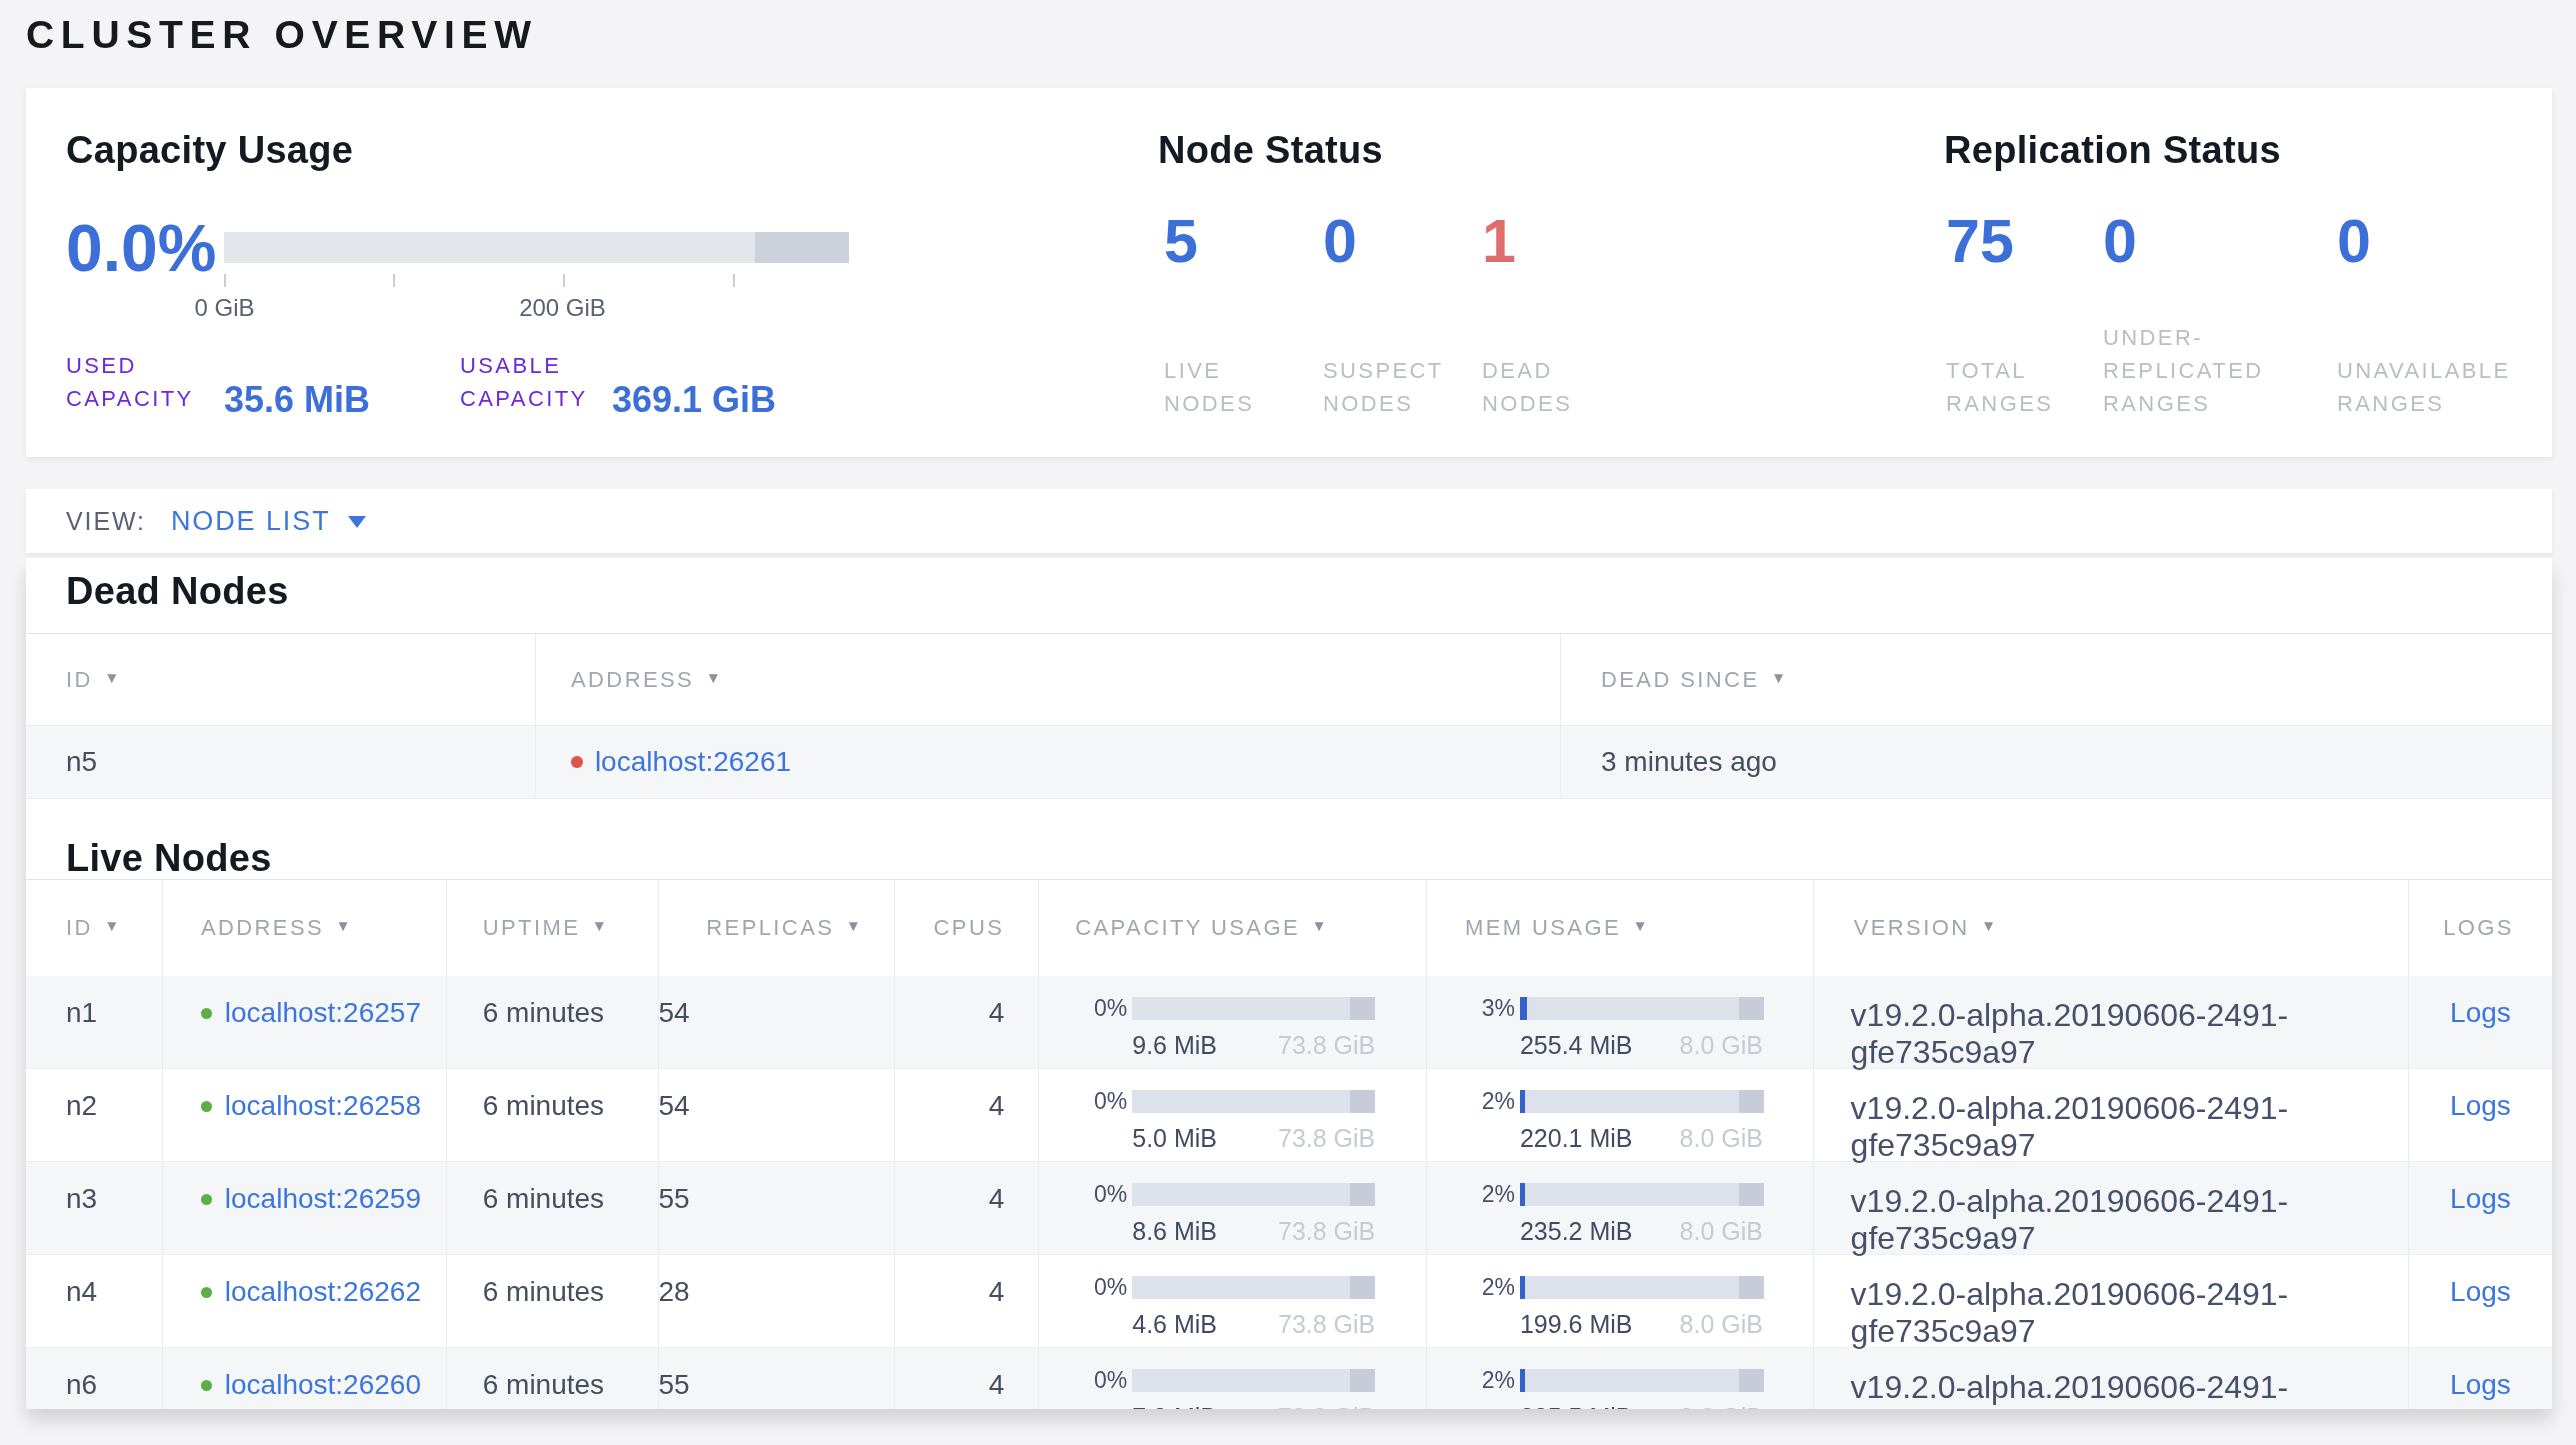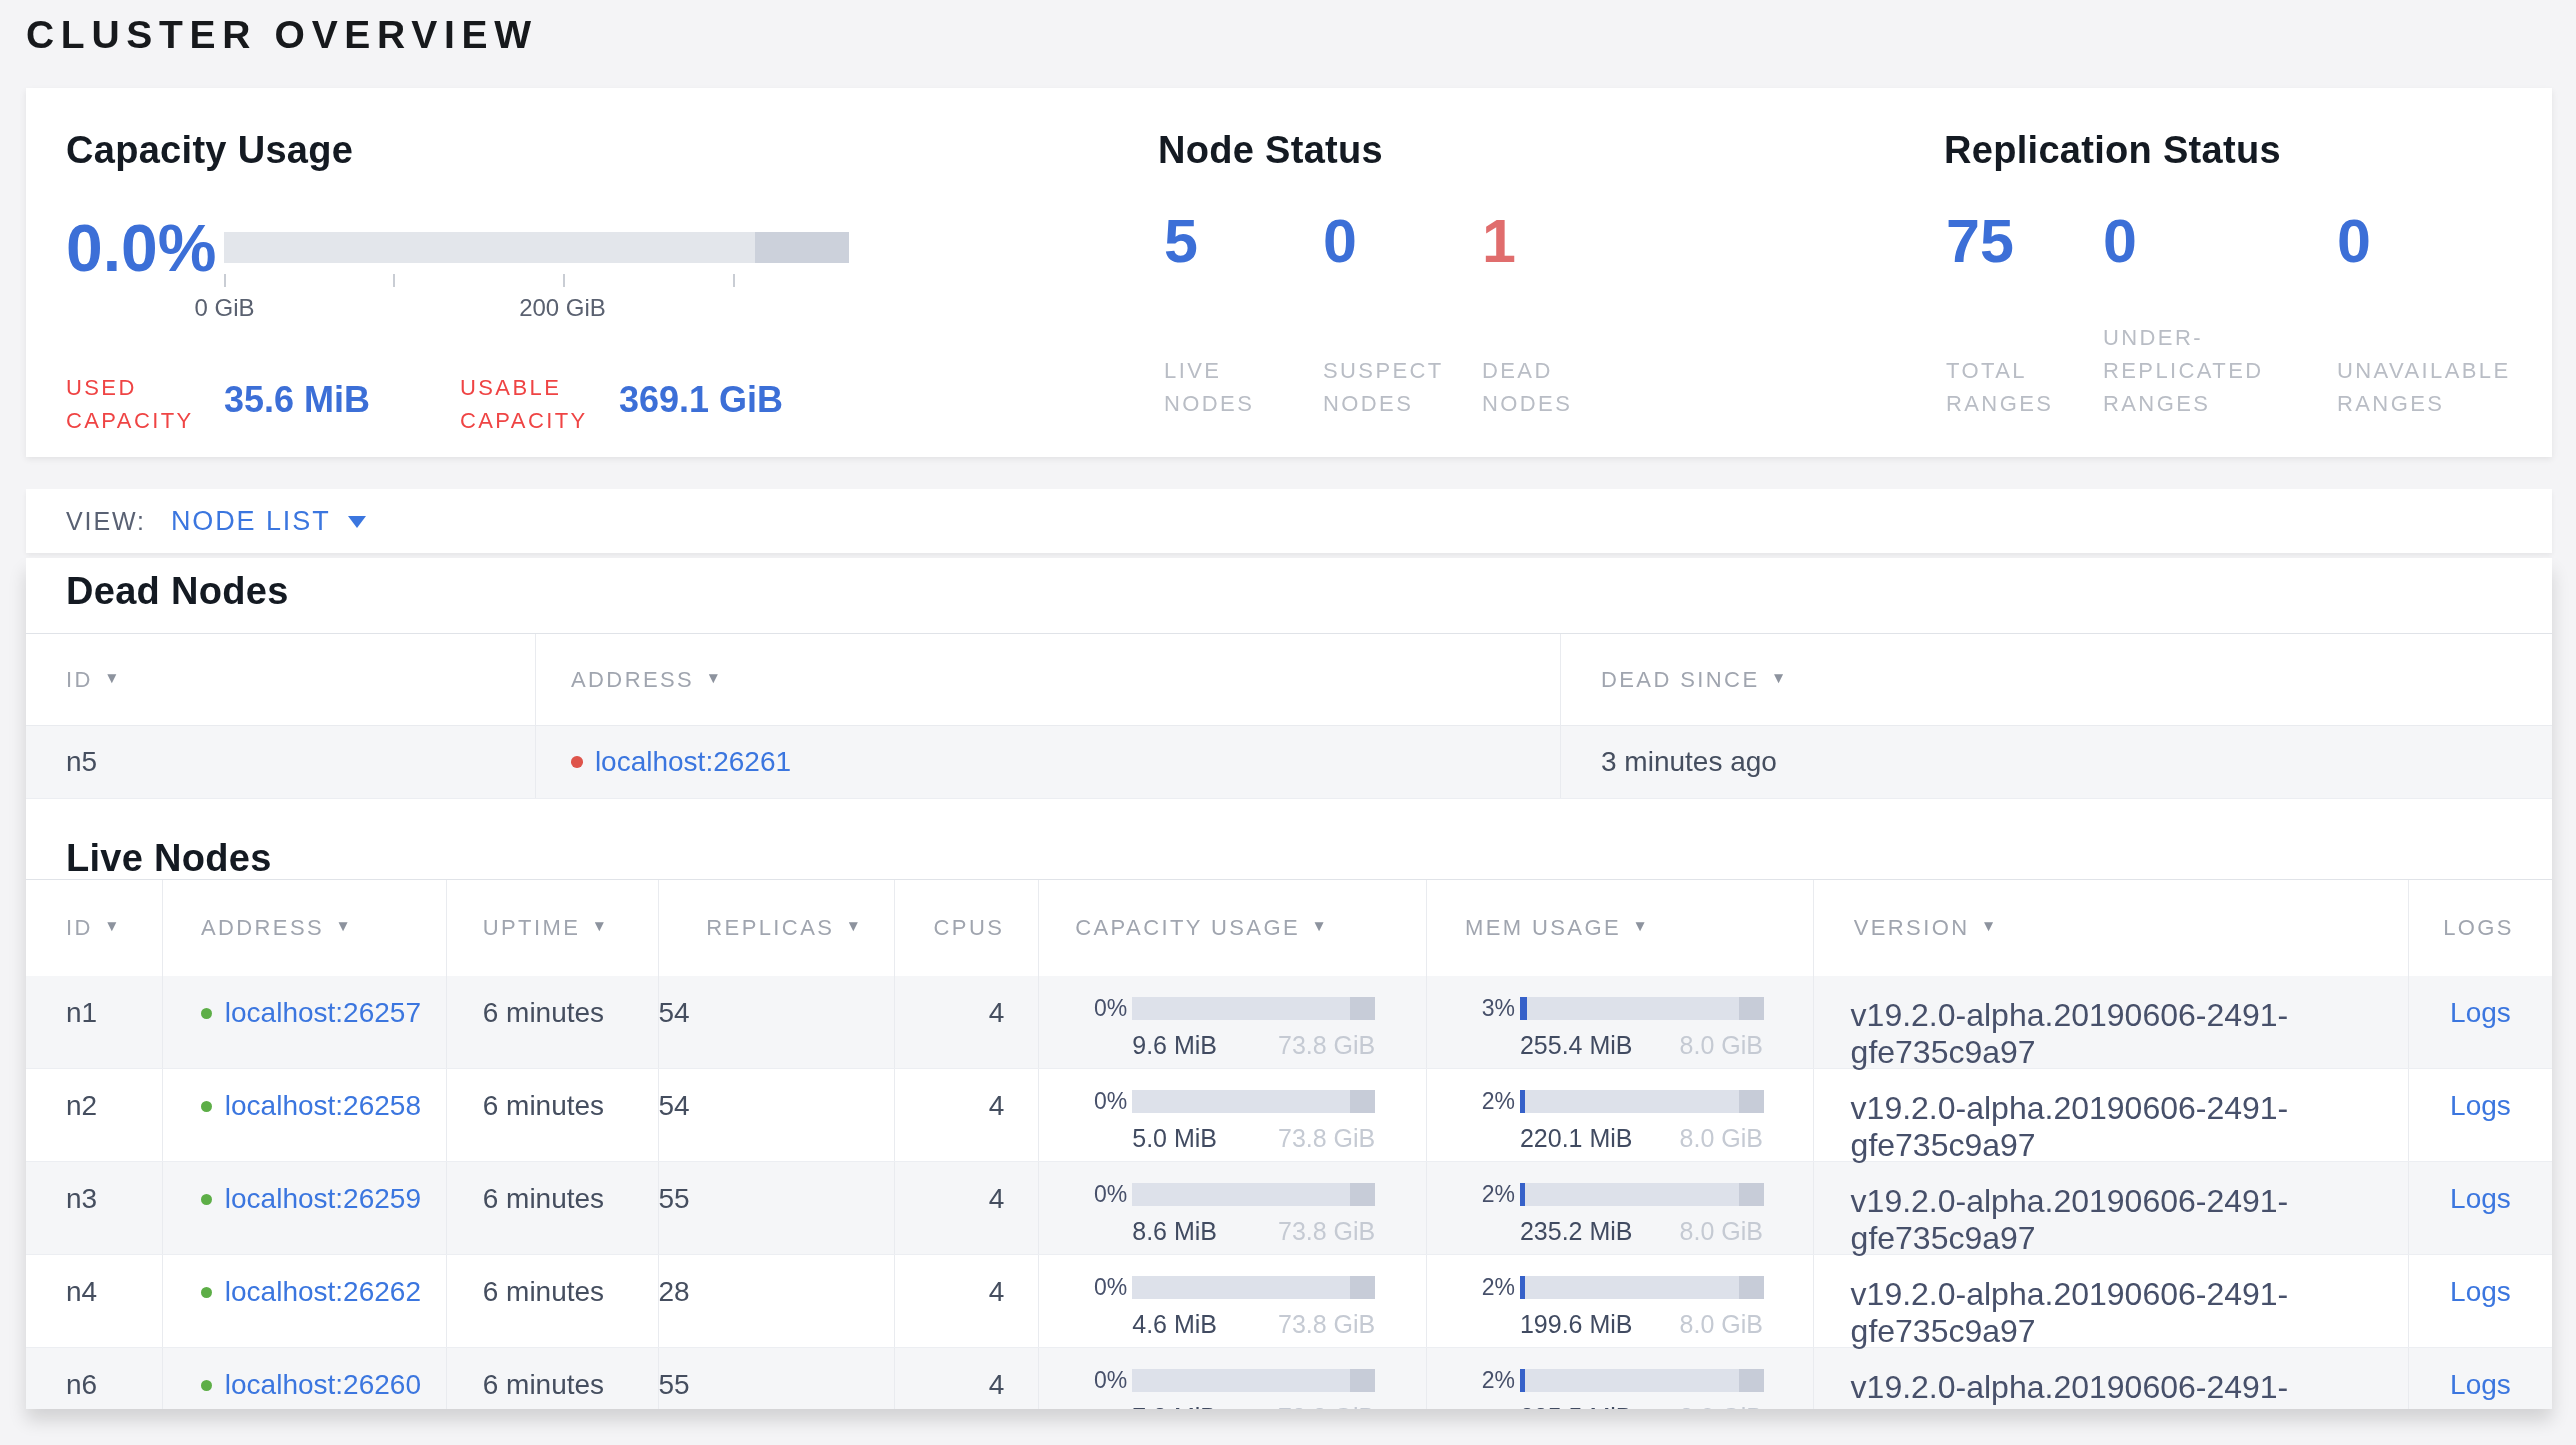--- a/index.html
+++ b/index.html
@@ -23,22 +23,22 @@
 
   .sec-heading { position:absolute; font-size:38px; font-weight:700; color:#141a22; letter-spacing:0.3px; }
 
   
   .cap-percent { position:absolute; left:40px; top:122px; font-size:66px; font-weight:600; color:#3c6fd7; }
   .cap-bar { position:absolute; left:198px; top:144px; width:625px; height:31px; background:#e3e6eb; }
   .cap-bar .dark { position:absolute; right:0; top:0; height:100%; width:15%; background:#ccd1db; }
   .cap-tick { position:absolute; top:186px; width:1.9px; height:13.4px; background:#c9cdd4; }
   .cap-tick-label { position:absolute; top:206px; width:153px; text-align:center;
     font-size:24px; color:#5a6170; }
-  .cap-stat-label { position:absolute; top:283px; font-size:22px; letter-spacing:2.4px;
-    color:#ef4444; line-height:33px; }
+  .cap-stat-label { position:absolute; top:261px; font-size:22px; letter-spacing:2.4px;
+    color:#6d28d9; line-height:33px; }
   .cap-stat-value { position:absolute; top:291px; font-size:36px; font-weight:600; color:#3c6fd7; }
 
   
   .stats-row { position:absolute; top:119px; display:flex; }
   .stat { position:relative; height:213px; }
   .stat .num { font-size:61px; font-weight:600; line-height:69px; }
   .num-blue { color:#3c6fd7; } .num-red { color:#e06d6d; }
   .stat .lbl { position:absolute; bottom:0; left:0; font-size:22px; letter-spacing:2.4px;
     color:#b9bdc5; line-height:33px; }
 
@@ -124,21 +124,21 @@
 
   <div class="cap-stat-label" style="left:40px;">
     <div>USED</div>
     <div>CAPACITY</div>
   </div>
   <div class="cap-stat-value" style="left:198px;">35.6 MiB</div>
   <div class="cap-stat-label" style="left:434px;">
     <div>USABLE</div>
     <div>CAPACITY</div>
   </div>
-  <div class="cap-stat-value" style="left:586px;margin-left:7px;">369.1 GiB</div>
+  <div class="cap-stat-value" style="left:586px;">369.1 GiB</div>
 
   <div class="sec-heading" style="left:1132px; top:41px;">Node Status</div>
   <div class="stats-row" style="left:1138px;">
     <div class="stat" style="width:159px;">
       <div class="num num-blue">5</div>
       <div class="lbl">
         <div>LIVE</div>
         <div>NODES</div>
       </div>
     </div>

